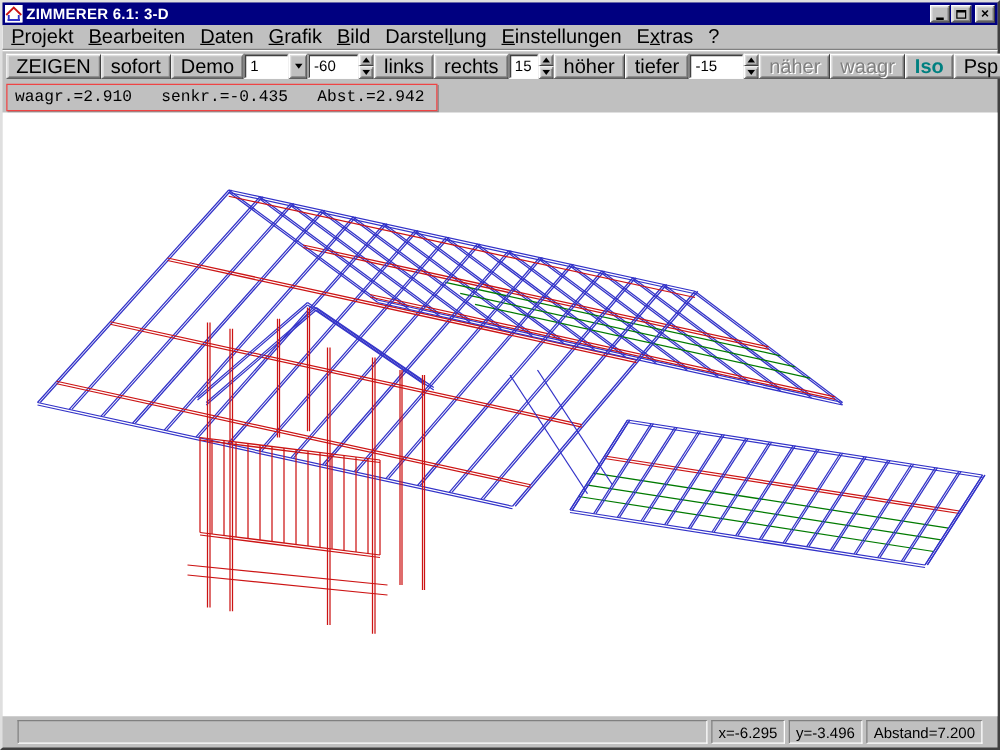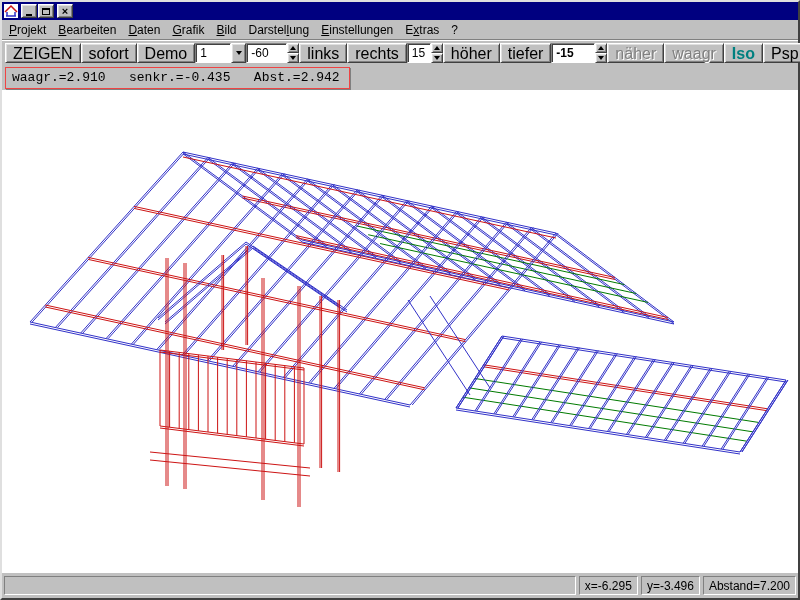--- a/index.html
+++ b/index.html
@@ -28,21 +28,21 @@
     display:flex; align-items:center; justify-content:center;
     font-size:9px; line-height:1; color:#000; padding:0;
   }
   .win-btn.close { margin-left:2px; font-size:11px; font-weight:bold; }
   .glyph-min { width:6px; height:2px; background:#000; margin-top:7px; }
   .glyph-max { width:8px; height:7px; border:1px solid #000; border-top-width:2px; }
 
   
   .menubar {
     height:20px; flex:0 0 20px; display:flex; align-items:center;
-    padding-left:1px; font-size:12px; border-bottom:1px solid #808080;
+    padding-left:1px; font-size:16px; border-bottom:1px solid #808080;
     box-shadow:0 1px 0 #fff;
   }
   .menu-item { padding:2px 6px; color:#000; white-space:nowrap; }
   .menu-item u { text-decoration:underline; }
 
   
   .toolbar {
     height:26px; flex:0 0 26px; display:flex; align-items:center;
     padding:2px 2px 2px 3px;
   }
@@ -76,39 +76,40 @@
     font-size:13px; padding:2px 9px 3px 6px; white-space:pre; color:#000;
   }
 
   
   .canvas { flex:1 1 auto; background:#ffffff; position:relative; overflow:hidden; }
   .canvas svg { position:absolute; left:0; top:0; width:100%; height:100%; }
 
   
   .statusbar {
     height:26px; flex:0 0 26px; display:flex; align-items:center;
-    gap:3px; padding:3px 2px; border-top:1px solid #fff;
+    gap:3px; padding:3px 12px; border-top:1px solid #fff;
   }
   .status-panel {
     border:1px solid; border-color:#808080 #fff #fff #808080;
     height:19px; font-size:12px; padding:2px 5px 0 5px; white-space:nowrap; color:#000;
   }
   .status-fill { flex:1 1 auto; }
 </style>
 </head>
 <body>
 
 <div class="window">
 
   <div class="titlebar">
     <svg class="app-icon" viewBox="0 0 14 14">
       <rect x="0" y="0" width="14" height="14" fill="#ffffff"></rect>
       <path d="M1 8 L7 2 L13 8" stroke="#cc1414" fill="none" stroke-width="1.5"></path>
       <path d="M3 8 L3 12 M11 8 L11 12 M2 12 L12 12" stroke="#3232c8" fill="none" stroke-width="1.5"></path>
     </svg>
+    <span class="title-text">ZIMMERER 6.1: 3-D</span>
     <span class="tb-ctl">
       <button class="win-btn">
           <span class="glyph-min"></span>
         </button>
       <button class="win-btn">
           <span class="glyph-max"></span>
         </button>
       <button class="win-btn close">×</button>
     </span>
   </div>
@@ -159,21 +160,21 @@
           </button>
           <button class="btn95 spin-btn">
             <span class="tri-down"></span>
           </button>
         </span>
       </span>
       <button class="btn95 tb-btn">höher</button>
       <button class="btn95 tb-btn">tiefer</button>
       <span class="tb-gap" style="width: 6px;"></span>
       <span class="spin">
-        <span class="field95" style="width: 44px; font-weight: bold;">-15</span>
+        <span class="field95" style="width: 44px;">-15</span>
         <span class="spin-btns">
           <button class="btn95 spin-btn">
             <span class="tri-up"></span>
           </button>
           <button class="btn95 spin-btn">
             <span class="tri-down"></span>
           </button>
         </span>
       </span>
       <button class="btn95 tb-btn disabled">näher</button>

